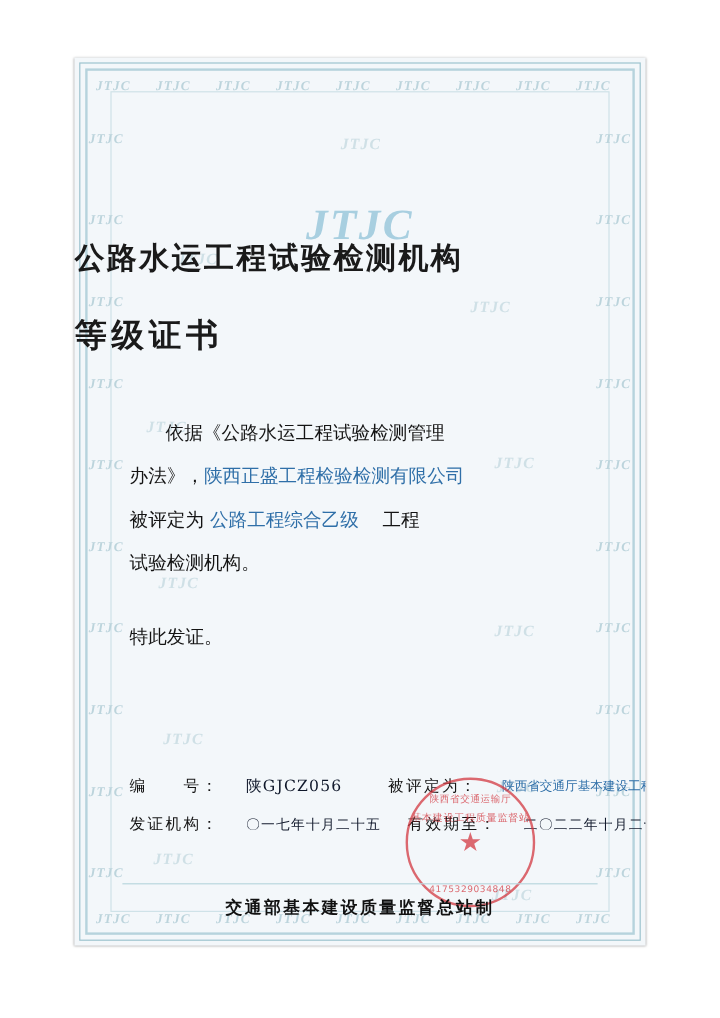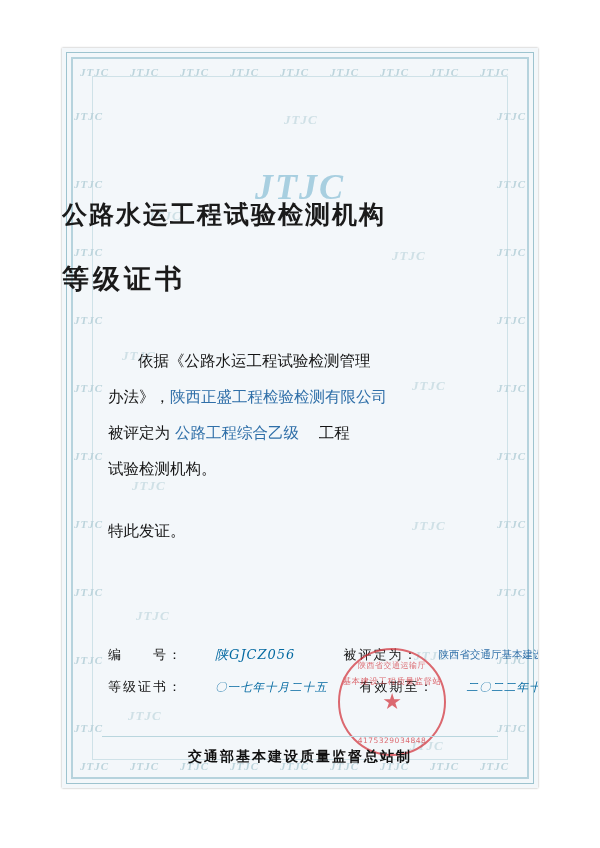--- a/index.html
+++ b/index.html
@@ -153,24 +153,23 @@
   }
   .field-row {
     display: flex;
     align-items: center;
     margin-bottom: 14px;
     white-space: nowrap;
     gap: 16px;
   }
   .field-label { letter-spacing: 2px; }
   .field-value {
-    color: #0369a1;
-    margin: 0 16px;
+    color: #0f172a;
+    margin: 0 6px;
     letter-spacing: 1px;
-    font-style: italic;
   }
   .field-value.small { font-size: 11.5px; }
   .spacer-sm { width: 12px; }
 
   .issuer-name {
     color: #2f6fa8;
     font-size: 10.5px;
     margin-left: 4px;
     letter-spacing: 0px;
   }
@@ -320,21 +319,21 @@
 
       <div class="fields">
         <div class="field-row">
           <span class="field-label">编　　号：</span>
           <span class="field-value">陕GJCZ056</span>
           <span class="spacer-sm"></span>
           <span class="field-label">被评定为：</span>
           <span class="issuer-name">陕西省交通厅基本建设工程质量监督站</span>
         </div>
         <div class="field-row">
-          <span class="field-label">等级证书：</span>
+          <span class="field-label">发证机构：</span>
           <span class="field-value small">〇一七年十月二十五</span>
           <span class="field-label">有效期至：</span>
           <span class="field-value small">二〇二二年十月二十四日</span>
         </div>
       </div>
 
       <div class="seal">
         <div class="seal-arc-top">陕西省交通运输厅</div>
         <div class="seal-mid">基本建设工程质量监督站</div>
         <div class="star">★</div>

